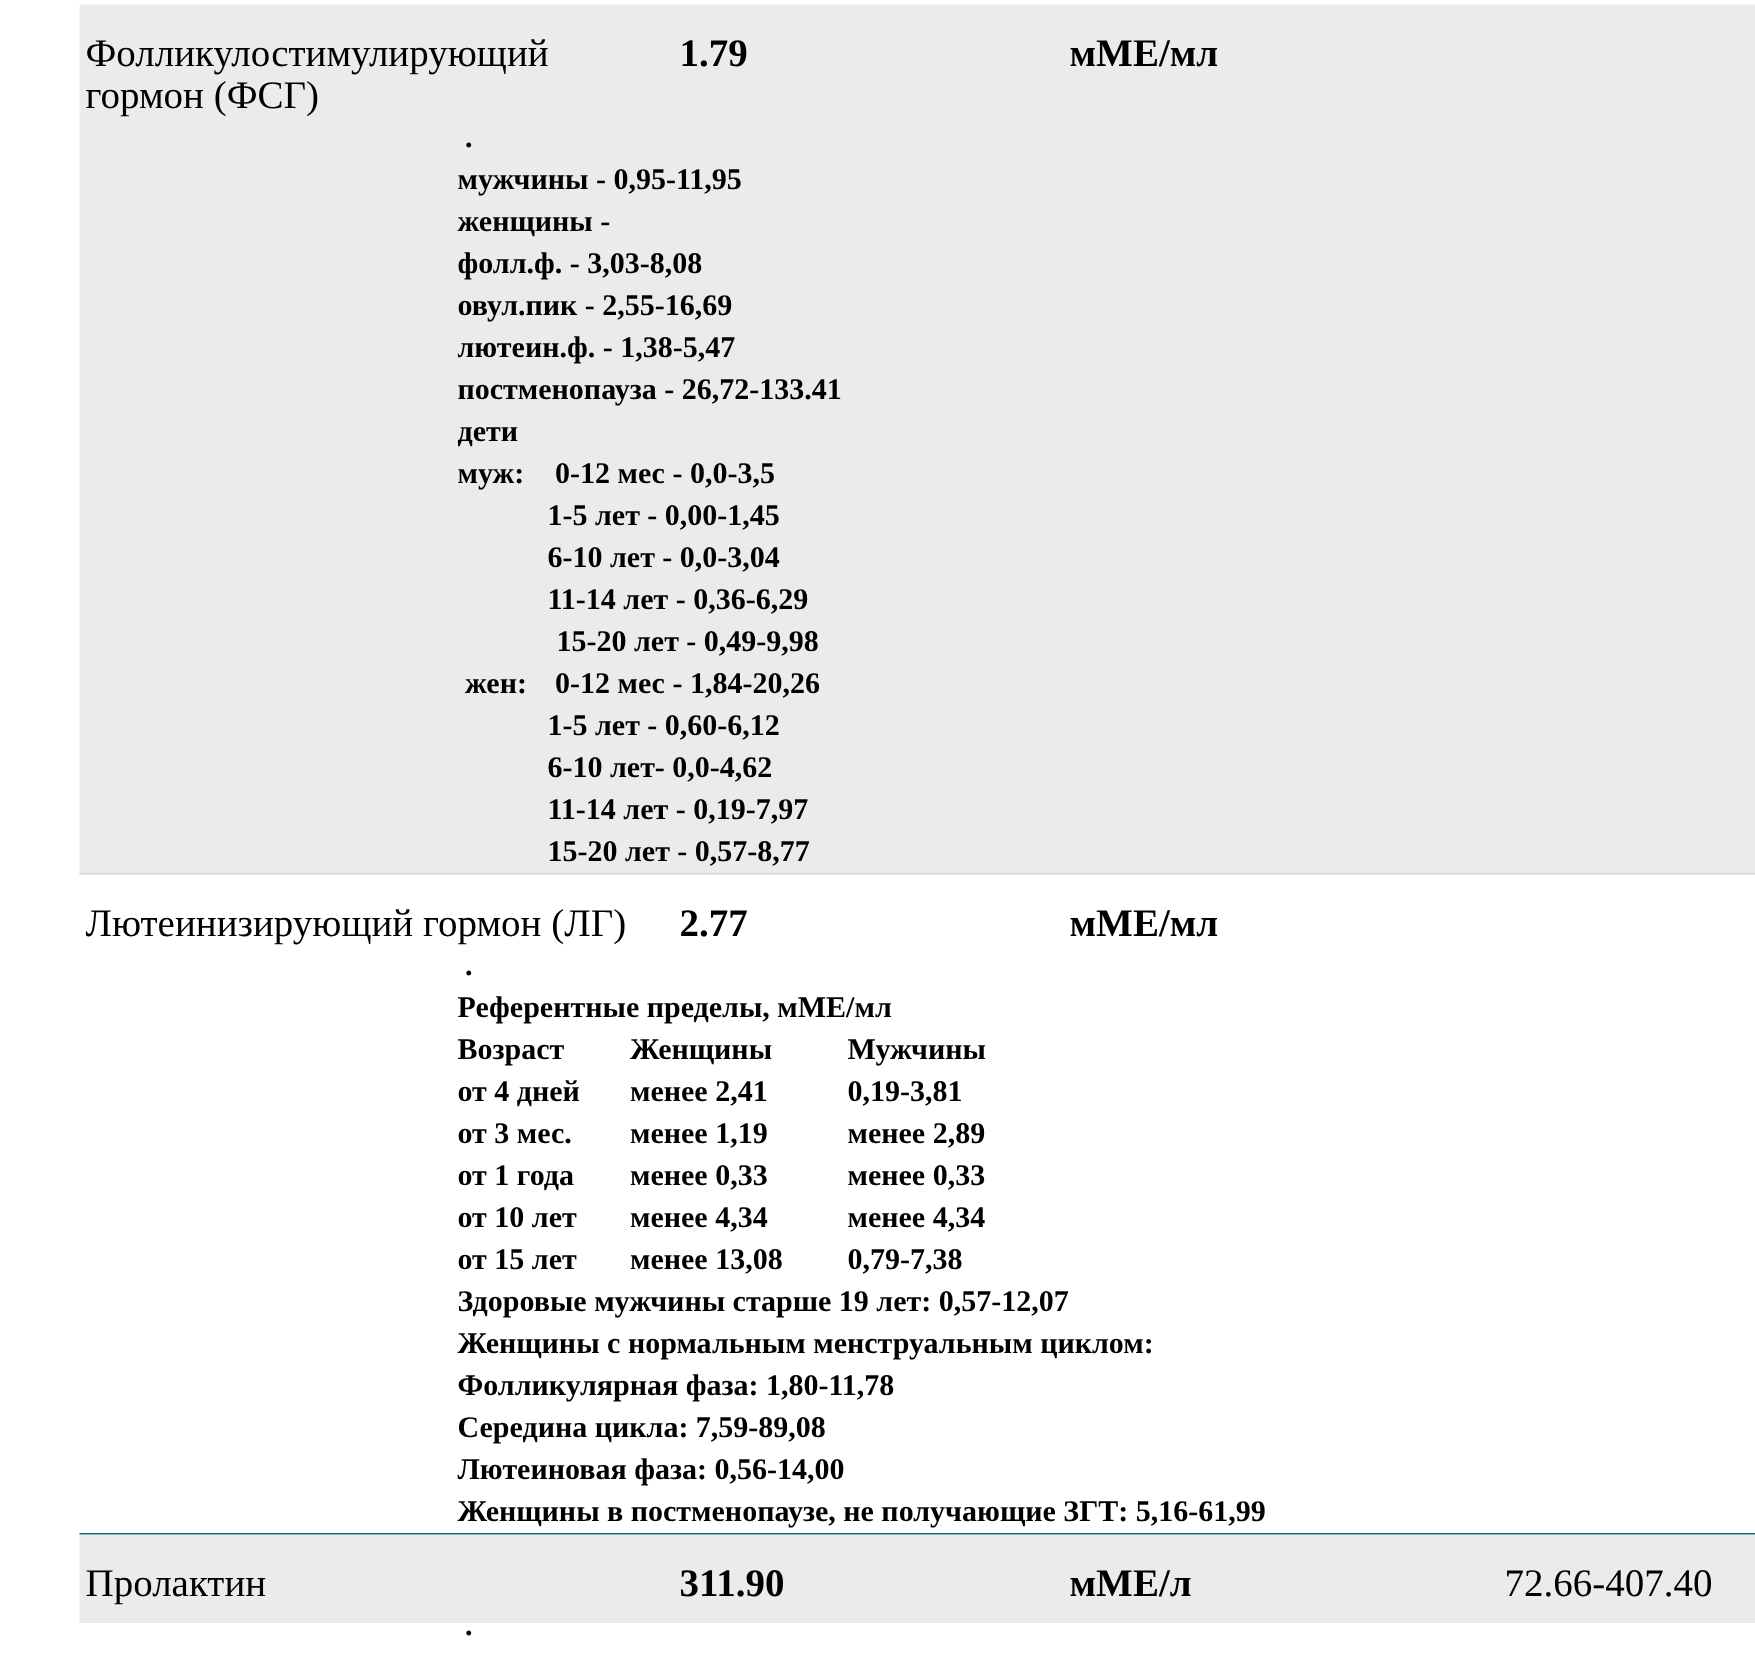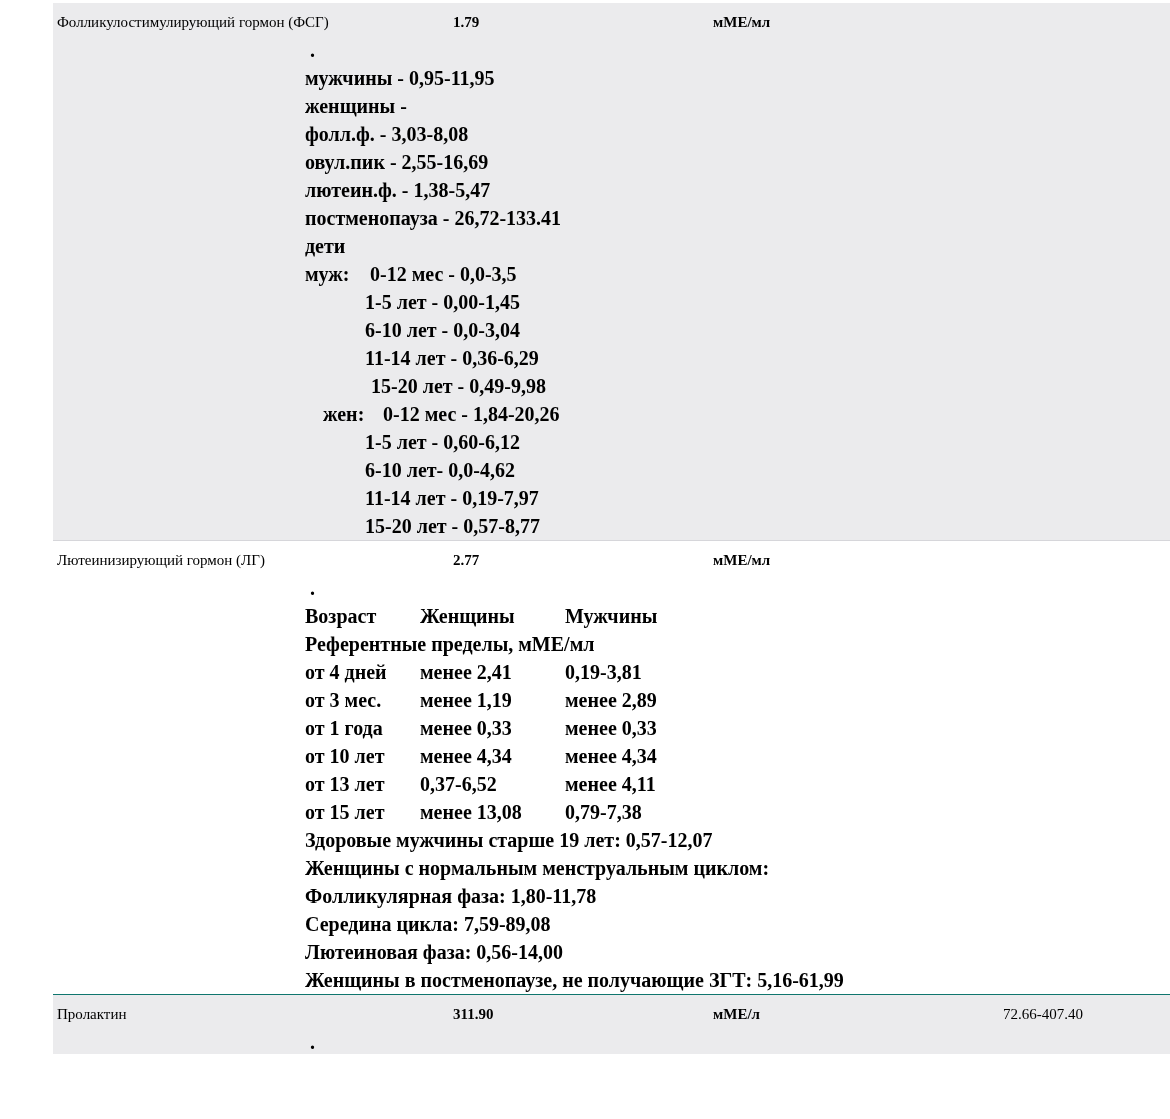--- a/index.html
+++ b/index.html
@@ -29,22 +29,22 @@
   }
   .section.shaded:last-child {
     border-top: 1px solid #0f766e;
     border-bottom: none;
     height: 60px;
   }
   .test-header {
     display: grid;
     grid-template-columns: 400px 180px 370px 1fr;
     align-items: start;
-    padding-top: 5px;
-    font-size: 15px;
+    padding-top: 19px;
+    font-size: 26px;
     line-height: 28px;
   }
   .col-name {
     padding-left: 4px;
     max-width: 380px;
   }
   .col-result {
     font-weight: bold;
   }
   .col-unit {
@@ -76,21 +76,21 @@
   }
   .ref-line.cols {
     display: grid;
     grid-template-columns: 115px 145px auto;
   }
   .ref-line .lbl {
     display: inline-block;
     width: 65px;
   }
   .ref-line .lbl.shift {
-    margin-left: 18px;
+    margin-left: 5px;
     width: 60px;
   }
 </style>
 </head>
 <body>
 
 <div class="page">
   <div class="report" id="report">
   <div class="section shaded">
     <div class="test-header">
@@ -123,50 +123,45 @@
 
   <div class="section">
     <div class="test-header">
       <div class="col-name">Лютеинизирующий гормон (ЛГ)</div>
       <div class="col-result">2.77</div>
       <div class="col-unit">мМЕ/мл</div>
       <div class="col-range"></div>
     </div>
     <div class="ref-block">
           <div class="ref-line dot">.</div>
+          <div class="ref-line">Референтные пределы, мМЕ/мл</div>
           <div class="ref-line cols">
             <span>Возраст</span>
             <span>Женщины</span>
             <span>Мужчины</span>
           </div>
-          <div class="ref-line">Референтные пределы, мМЕ/мл</div>
           <div class="ref-line cols">
             <span>от 4 дней</span>
             <span>менее 2,41</span>
             <span>0,19-3,81</span>
           </div>
           <div class="ref-line cols">
             <span>от 3 мес.</span>
             <span>менее 1,19</span>
             <span>менее 2,89</span>
           </div>
           <div class="ref-line cols">
             <span>от 1 года</span>
             <span>менее 0,33</span>
             <span>менее 0,33</span>
           </div>
           <div class="ref-line cols">
             <span>от 10 лет</span>
             <span>менее 4,34</span>
             <span>менее 4,34</span>
-          </div>
-          <div class="ref-line cols">
-            <span>от 13 лет</span>
-            <span>0,37-6,52</span>
-            <span>менее 4,11</span>
           </div>
           <div class="ref-line cols">
             <span>от 15 лет</span>
             <span>менее 13,08</span>
             <span>0,79-7,38</span>
           </div>
           <div class="ref-line">Здоровые мужчины старше 19 лет: 0,57-12,07</div>
           <div class="ref-line">Женщины с нормальным менструальным циклом:</div>
           <div class="ref-line">Фолликулярная фаза: 1,80-11,78</div>
           <div class="ref-line">Середина цикла: 7,59-89,08</div>

